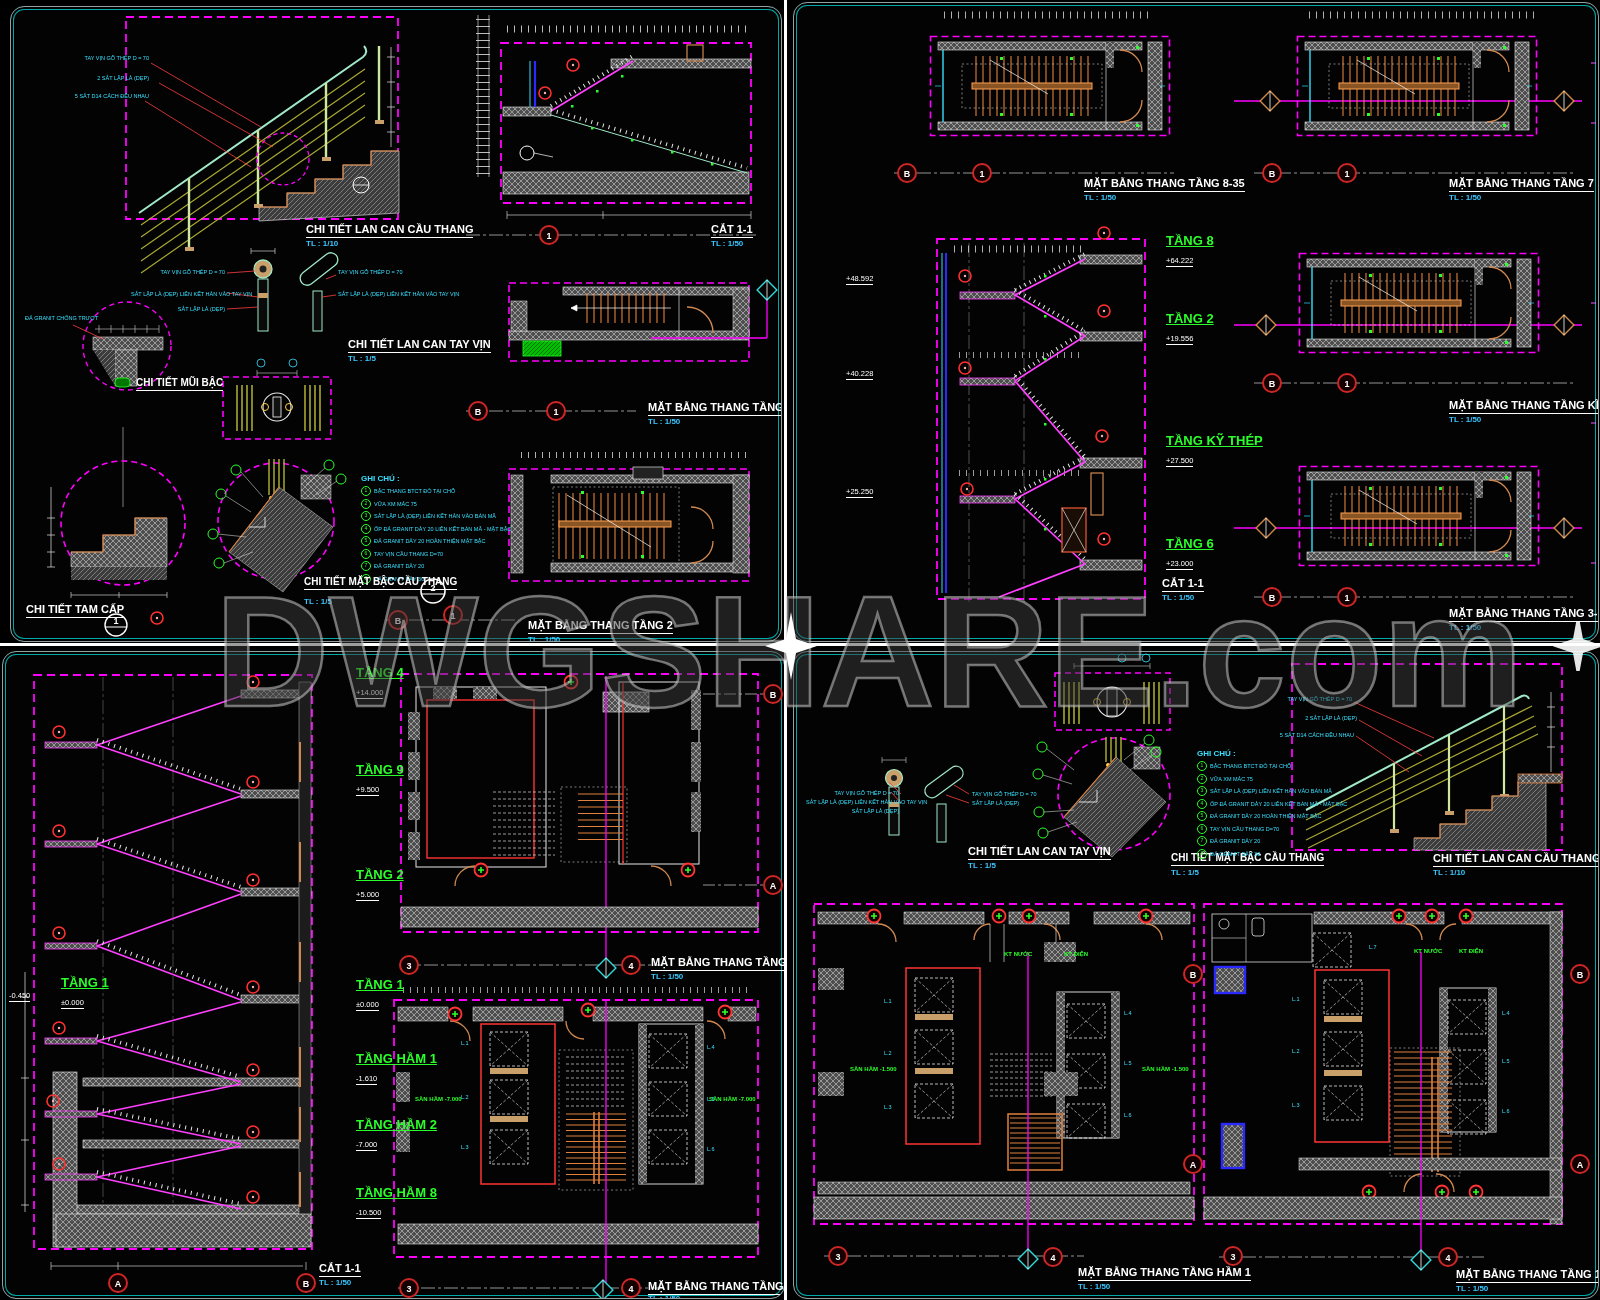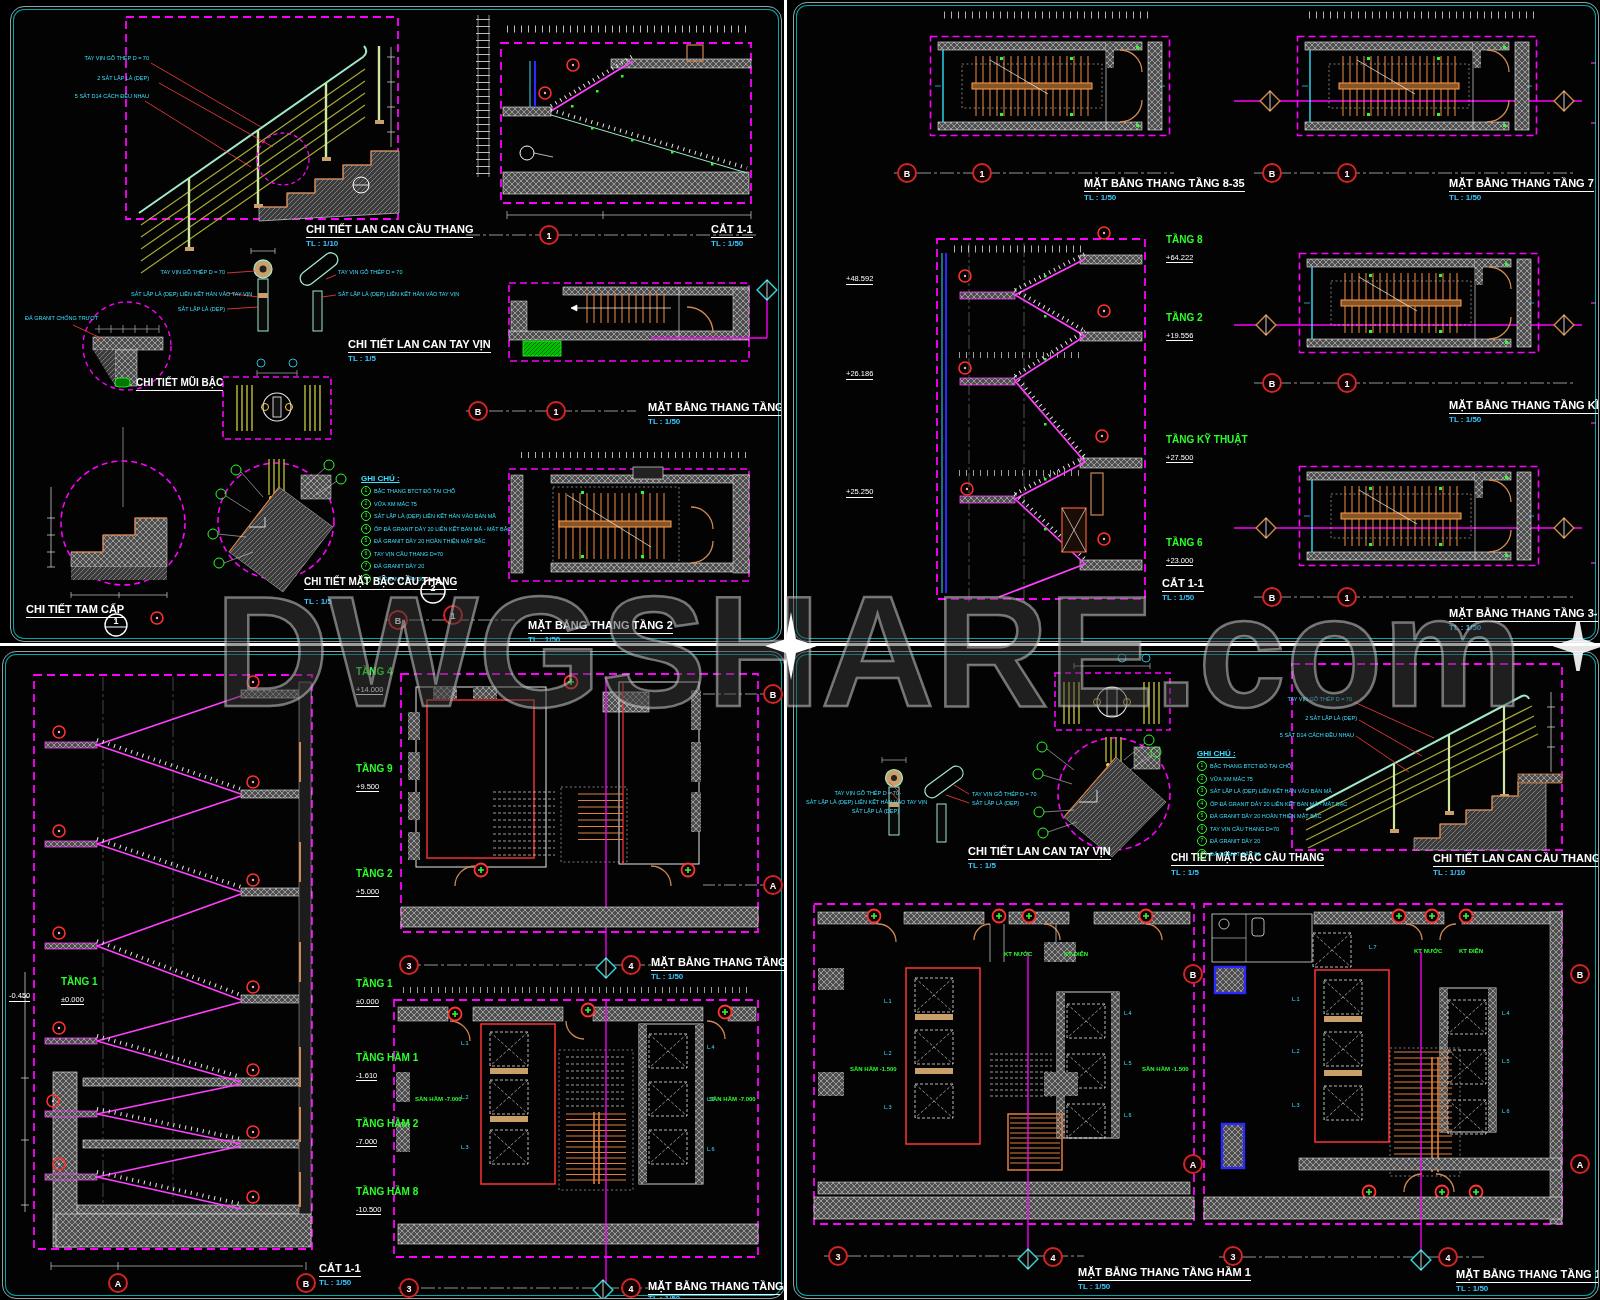--- a/index.html
+++ b/index.html
@@ -5,27 +5,27 @@
   html,body{margin:0;padding:0;background:#000;}
   #sheet{position:relative;width:1600px;height:1300px;background:#000;overflow:hidden;
          font-family:"Liberation Sans",sans-serif;}
   .q{position:absolute;background:#030303;border:1px solid #8fa3a3;border-radius:14px;
      box-shadow:inset 0 0 0 2px #000, inset 0 0 0 3px #00a8a8;overflow:hidden;}
   .q>svg{position:absolute;left:0;top:0;}
   .lbl{position:absolute;white-space:nowrap;line-height:1.15;}
   .t{color:#fff;font-weight:bold;font-size:11px;border-bottom:1.5px solid #fff;padding-bottom:1px;}
   .ts{font-size:10px;}
   .s{color:#39c6ff;font-weight:bold;font-size:8px;}
-  .lv .nm{color:#2bff2b;font-weight:bold;font-size:10px;}
+  .lv .nm{color:#2bff2b;font-weight:bold;font-size:13px;text-decoration:underline;}
   .lv .el{color:#fff;font-size:7.5px;border-bottom:1px solid #fff;display:inline-block;}
   .w{color:#fff;font-size:7.5px;border-bottom:1px solid #fff;}
   .c{color:#39e0ff;font-size:5.5px;}
   .ra{text-align:right;}
   .g{color:#2bff2b;font-size:6px;font-weight:bold;}
-  .notes .nt{color:#39e0ff;font-weight:bold;font-size:8px;margin-bottom:3px;text-decoration:underline;}
+  .notes .nt{color:#39e0ff;font-weight:bold;font-size:8px;margin-bottom:3px;}
   .ni{display:flex;align-items:center;gap:3px;margin-top:2.5px;color:#39e0ff;font-size:5.5px;}
   .nd{width:8px;height:8px;border:1px solid #2bff2b;border-radius:50%;color:#2bff2b;font-size:5px;
       display:flex;align-items:center;justify-content:center;flex:none;}
   .divider{position:absolute;background:#fff;}
   svg text.bt{font:bold 9px "Liberation Sans",sans-serif;fill:#fff;text-anchor:middle;}
   svg text{font-family:"Liberation Sans",sans-serif;}
   #wm{position:absolute;left:0;top:0;pointer-events:none;z-index:40;}
   .star{position:absolute;z-index:50;}
 </style>
 </head>
@@ -432,24 +432,24 @@
   <div class="lbl t" style="left:655px;top:174px">MẶT BẰNG THANG TẦNG 7</div>
   <div class="lbl s" style="left:655px;top:190px">TL : 1/50</div>
   <div class="lbl t" style="left:655px;top:396px">MẶT BẰNG THANG TẦNG KĨ THUẬT</div>
   <div class="lbl s" style="left:655px;top:412px">TL : 1/50</div>
   <div class="lbl t" style="left:655px;top:604px">MẶT BẰNG THANG TẦNG 3-6</div>
   <div class="lbl s" style="left:655px;top:620px">TL : 1/50</div>
   <div class="lbl t" style="left:368px;top:574px">CẮT 1-1</div>
   <div class="lbl s" style="left:368px;top:590px">TL : 1/50</div>
   <div class="lbl lv" style="left:372px;top:231px"><div class="nm">TẦNG 8</div><div class="el">+64.222</div></div>
   <div class="lbl lv" style="left:372px;top:309px"><div class="nm">TẦNG 2</div><div class="el">+19.556</div></div>
-  <div class="lbl lv" style="left:372px;top:431px"><div class="nm">TẦNG KỸ THUẬT</div><div class="el">+27.500</div></div>
+  <div class="lbl lv" style="left:372px;top:431px"><div class="nm">TẦNG KỸ THÉP</div><div class="el">+27.500</div></div>
   <div class="lbl lv" style="left:372px;top:534px"><div class="nm">TẦNG 6</div><div class="el">+23.000</div></div>
   <div class="lbl w" style="left:52px;top:272px">+48.592</div>
-  <div class="lbl w" style="left:52px;top:367px">+26.186</div>
+  <div class="lbl w" style="left:52px;top:367px">+40.228</div>
   <div class="lbl w" style="left:52px;top:485px">+25.250</div>
 </div>
 
 
 <div class="q" style="left:2px;top:651px;width:781px;height:646px">
   <svg width="781" height="646">
     <g>
       <rect x="31" y="23" width="278" height="574" fill="none" stroke="#ff00ff" stroke-width="1.8" stroke-dasharray="8 5"></rect>
       <path d="M100,25V595 M170,25V595" stroke="#bbb" stroke-width="0.6" stroke-dasharray="14 3 3 3" opacity="0.6"></path>
       <rect x="238" y="38" width="70" height="8" fill="url(#ph)" stroke="#e8e8e8" stroke-width="0.6"></rect>

